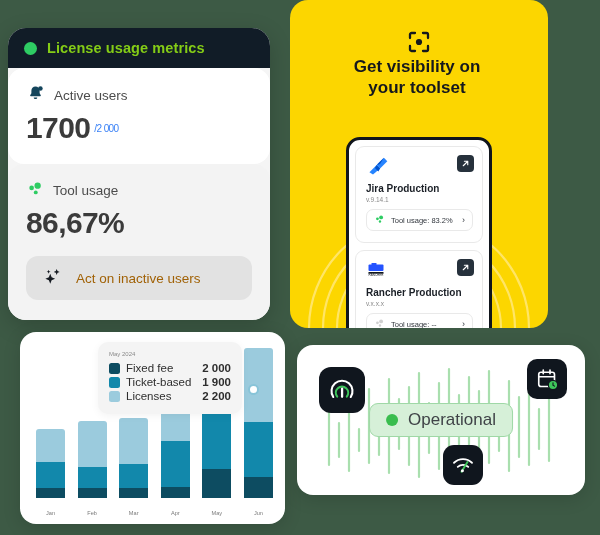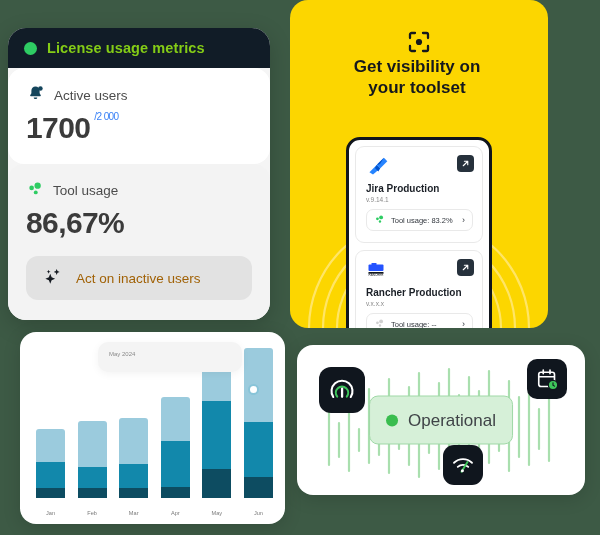--- a/index.html
+++ b/index.html
@@ -53,21 +53,21 @@
     padding: 16px 18px 20px 18px;
   }
   .metric-row {
     display: flex; align-items: center; gap: 9px;
     margin-bottom: 4px;
   }
   .metric-label { font-size: 13.5px; color: #4c4c4c; }
   .metric-big {
     font-size: 30px; font-weight: 700; color: #3b3b3b;
     letter-spacing: -.6px; line-height: 1.15;
-    display: flex; align-items: flex-start; gap: 4px;
+    display: flex; align-items: center; gap: 4px;
   }
   .metric-sub { font-size: 10px; font-weight: 400; color: #3b82f6; }
 
   .act-btn {
     margin-top: 16px;
     background: #e2e2e2;
     border: none;
     border-radius: 12px;
     height: 44px;
     width: 100%;
@@ -205,21 +205,21 @@
     box-shadow: 0 4px 18px rgba(0,0,0,.14);
     overflow: hidden;
   }
   .bars-bg { position: absolute; inset: 0; }
   .ops-pill {
     position: absolute;
     left: 50%; top: 50%; transform: translate(-50%,-50%);
     background: #d6f0d8;
     border: 1.5px solid #9fd8a6;
     border-radius: 9px;
-    height: 49px;
+    height: 34px;
     display: flex; align-items: center; gap: 10px;
     padding: 0 16px;
   }
   .ops-dot { width: 12px; height: 12px; border-radius: 50%; background: #39bd4e; }
   .ops-label { font-size: 17px; color: #3f4347; }
 
   .ops-icon {
     position: absolute;
     background: #10161e;
     border-radius: 12px;
@@ -424,20 +424,37 @@
         <span>Jan</span>
         <span>Feb</span>
         <span>Mar</span>
         <span>Apr</span>
         <span>May</span>
         <span>Jun</span>
       </div>
 
     <div class="tooltip">
       <div class="tt-date">May 2024</div>
+      <div id="tt-rows">
+          <div class="tt-row">
+            <span class="tt-swatch" style="background: rgb(13, 76, 97);"></span>
+            <span class="tt-name">Fixed fee</span>
+            <span class="tt-val">2 000</span>
+          </div>
+          <div class="tt-row">
+            <span class="tt-swatch" style="background: rgb(18, 136, 171);"></span>
+            <span class="tt-name">Ticket-based</span>
+            <span class="tt-val">1 900</span>
+          </div>
+          <div class="tt-row">
+            <span class="tt-swatch" style="background: rgb(155, 203, 221);"></span>
+            <span class="tt-name">Licenses</span>
+            <span class="tt-val">2 200</span>
+          </div>
+        </div>
     </div>
     <div class="marker"></div>
   </div>
 
   <div class="ops-card">
     <svg class="bars-bg" viewBox="0 0 288 150">
       <g stroke="#a9dfae" stroke-width="2.2" stroke-linecap="round">
         <line x1="32" y1="66" x2="32" y2="120"></line>
         <line x1="42" y1="78" x2="42" y2="112"></line>
         <line x1="52" y1="56" x2="52" y2="126"></line>

